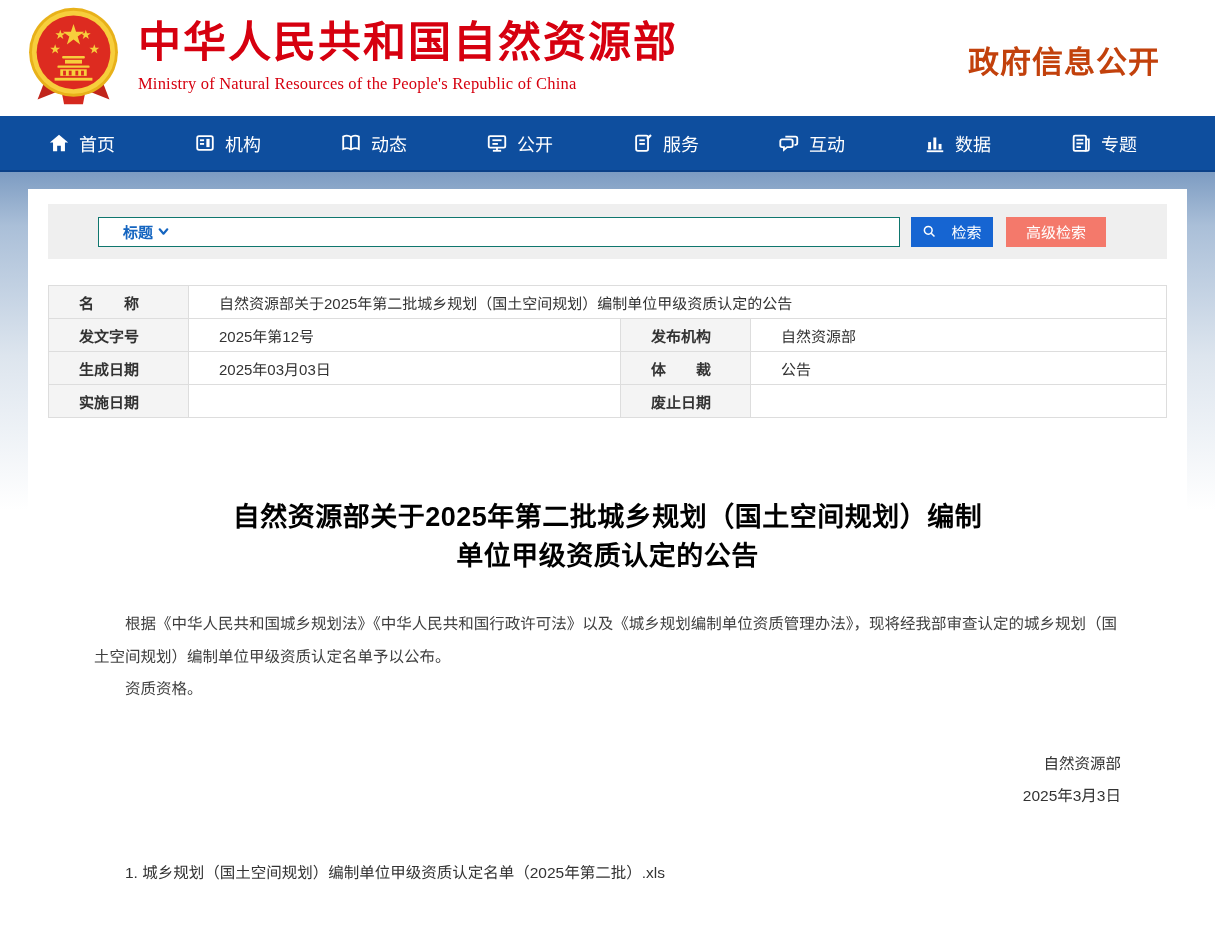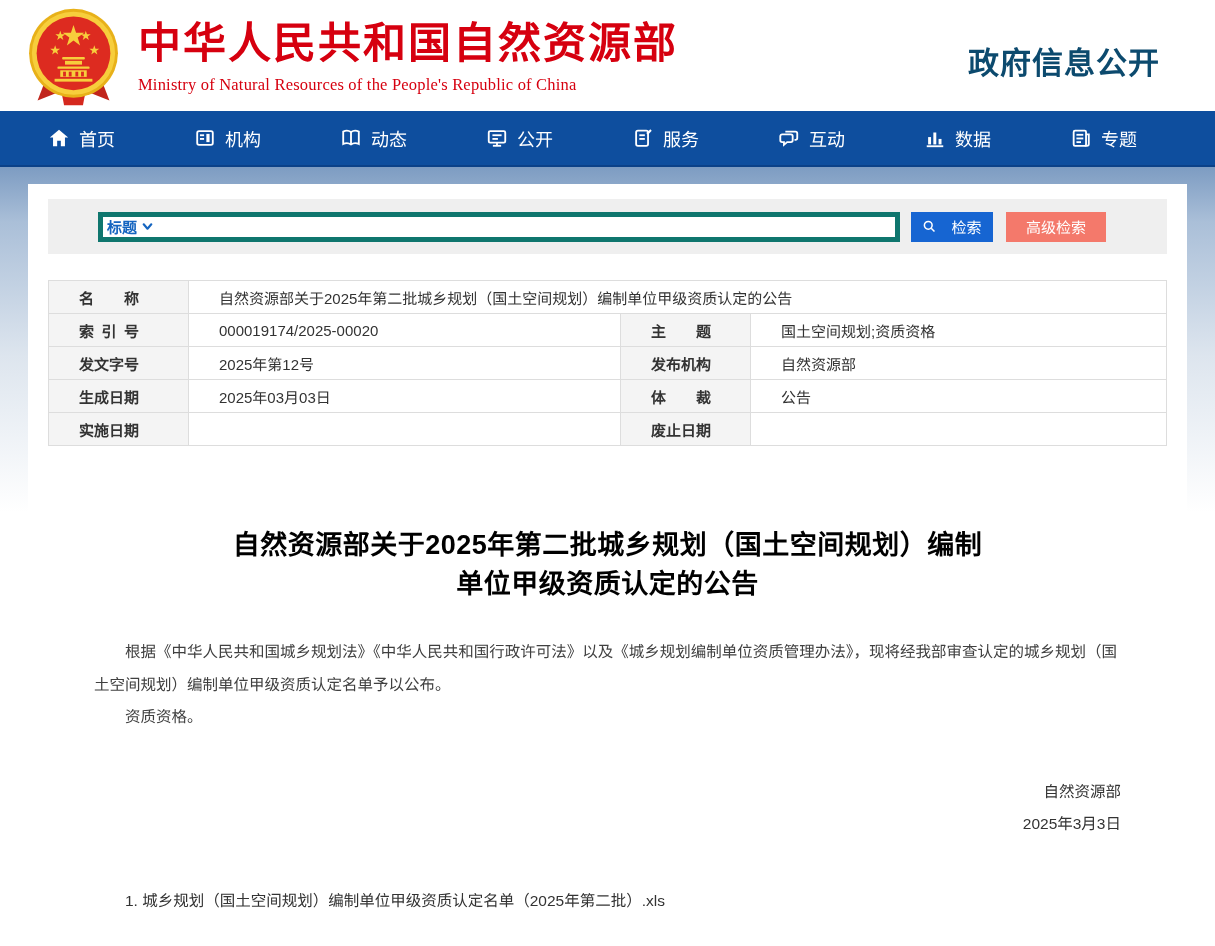--- a/index.html
+++ b/index.html
@@ -4,36 +4,35 @@
 <style>
   * { margin:0; padding:0; box-sizing:border-box; }
   html,body { width:1215px; }
   body {
     font-family:"Liberation Sans","DejaVu Sans",sans-serif;
     background:#fff; color:#333;
   }
 
   
   .site-header {
-    height:104px; background:#fff;
+    height:116px; background:#fff;
     display:flex; align-items:center; position:relative;
     padding:0 55px 4px 25px;
-    margin-top:7px;
   }
   .emblem { width:97px; height:104px; flex:0 0 auto; margin-top:2px; }
   .brand { margin-left:16px; }
   .brand-cn {
     color:#d6000f; font-size:43px; font-weight:bold; letter-spacing:2px;
     line-height:1.15;
   }
   .brand-en {
     color:#d6000f; font-size:16.5px; margin-top:6px; letter-spacing:.2px;font-family:Liberation Serif, serif;
   }
   .section-title {
-    margin-left:auto; color:#0c4a6e; font-size:31px; font-weight:bold;
+    margin-left:auto; color:#c2410c; font-size:31px; font-weight:bold;
     letter-spacing:1px; align-self:center; padding-top:6px;
   }
 
   
   .main-nav {
     height:56px; background:#0e4e9e; display:flex; align-items:center;
     justify-content:space-between; padding:0 48px 0 48px;
     border-bottom:2px solid #0b4188;
   }
   .nav-item {
@@ -52,22 +51,22 @@
     width:1159px; margin:0 auto; background:#fff; min-height:751px;
     padding:15px 20px 40px 20px;
   }
 
   
   .search-bar {
     background:#efefef; height:55px; display:flex; align-items:center;
     padding:0 0 0 50px;
   }
   .search-box {
-    width:802px; height:30px; background:#fff; border:5px solid #0f766e;
-    display:flex; align-items:center; padding:0 4px; gap:6px;
+    width:802px; height:30px; background:#fff; border:1px solid #0f766e;
+    display:flex; align-items:center; padding:0 24px; gap:6px;
   }
   .field-selector {
     display:flex; align-items:center; gap:4px; color:#1565c0;
     font-size:15px; font-weight:bold; cursor:pointer; flex:0 0 auto;
   }
   .field-selector svg { width:13px; height:13px; }
   .search-input {
     border:none; outline:none; flex:1; height:26px; font-size:14px;
     font-family:inherit; background:transparent;
   }
@@ -254,26 +253,20 @@
       <colgroup>
           <col style="width:140px">
           <col style="width:432px">
           <col style="width:130px">
           <col>
         </colgroup>
       <tbody>
           <tr>
         <td class="lbl"><span class="meta-label">名称</span></td>
         <td class="val" colspan="3">自然资源部关于2025年第二批城乡规划（国土空间规划）编制单位甲级资质认定的公告</td>
-      </tr>
-      <tr>
-        <td class="lbl"><span class="meta-label">索引号</span></td>
-        <td class="val">000019174/2025-00020</td>
-        <td class="lbl"><span class="meta-label">主题</span></td>
-        <td class="val">国土空间规划;资质资格</td>
       </tr>
       <tr>
         <td class="lbl"><span class="meta-label">发文字号</span></td>
         <td class="val">2025年第12号</td>
         <td class="lbl"><span class="meta-label">发布机构</span></td>
         <td class="val">自然资源部</td>
       </tr>
       <tr>
         <td class="lbl"><span class="meta-label">生成日期</span></td>
         <td class="val">2025年03月03日</td>

